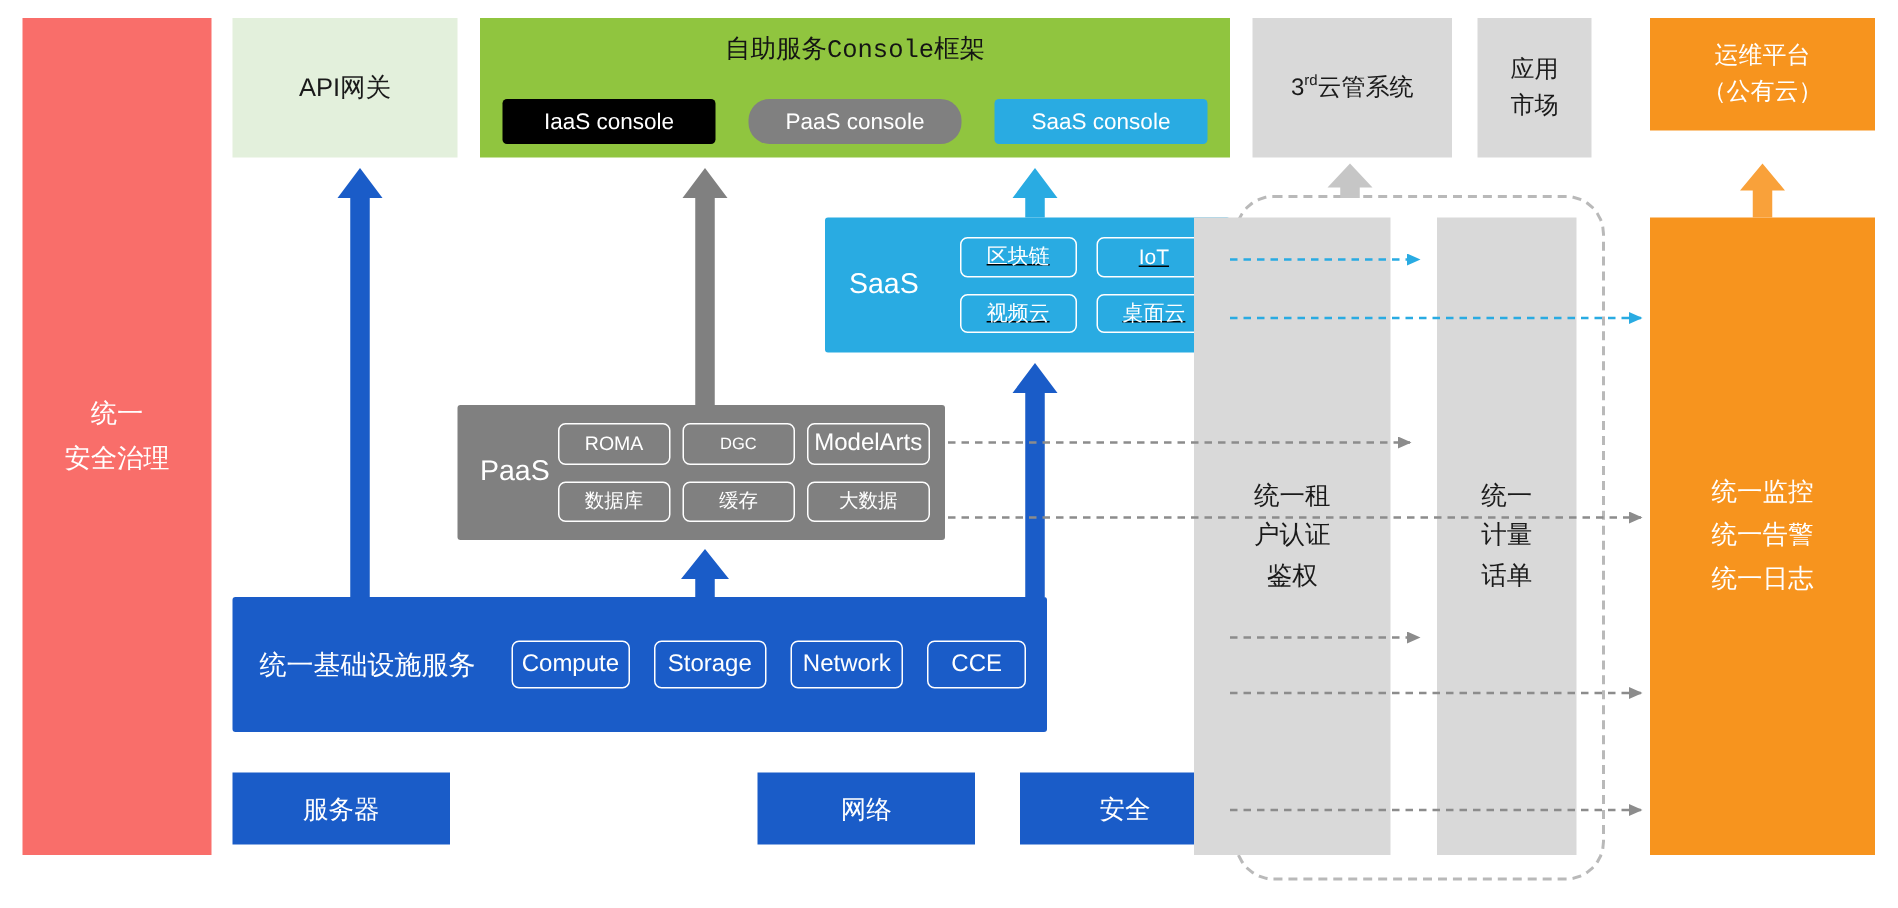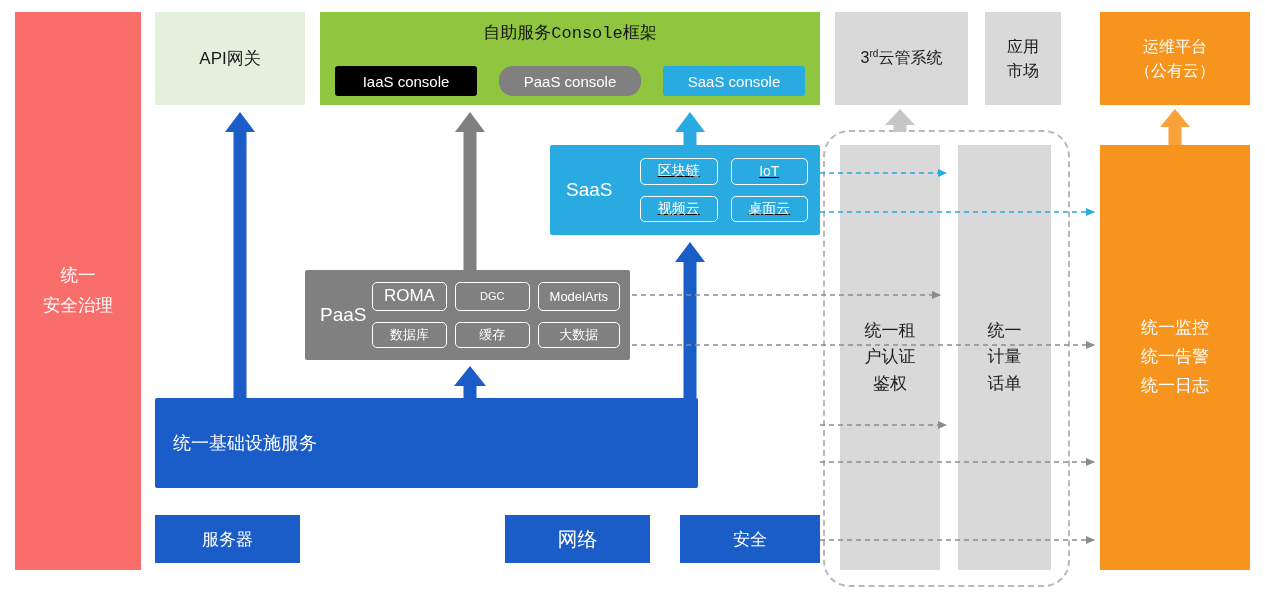--- a/index.html
+++ b/index.html
@@ -40,64 +40,70 @@
     <span>
       <span>3</span><sup style="font-size:10px;">rd</sup><span>云管系统</span>
     </span>
   </div>
 
   <div class="abs fc pre" style="left:985px; top:12px; width:76px; height:93px; background:#D9D9D9; color:#1a1a1a; font-size:16px; line-height:1.5;">
     <span class="pre">应用
 市场</span>
   </div>
 
-  <div class="abs fc pre" style="left:1100px; top:12px; width:150px; height:93px; background:#F7941E; color:#fff; font-size:16px; line-height:1.5;">
+  <div class="abs fc pre" style="left:1100px; top:12px; width:150px; height:75px; background:#F7941E; color:#fff; font-size:16px; line-height:1.5;">
     <span class="pre">运维平台
 （公有云）</span>
   </div>
 
   <div class="abs" style="left:550px; top:145px; width:270px; height:90px; background:#29ABE2; border-radius:2px;">
     <div class="abs" style="left:16px; top:0; height:100%; display:flex; align-items:center; color:#fff; font-size:19px;">SaaS</div>
     <div class="abs" style="left:90px; top:13px; width:168px; height:64px; display:grid; grid-template-columns:1fr 1fr; gap:11px 13px;text-decoration:underline;">
       <div class="chip" style="font-size:14px;">区块链</div>
       <div class="chip" style="font-size:14px;">IoT</div>
       <div class="chip" style="font-size:14px;">视频云</div>
       <div class="chip" style="font-size:14px;">桌面云</div>
     </div>
   </div>
 
   <div class="abs" style="left:305px; top:270px; width:325px; height:90px; background:#808080; border-radius:2px;">
     <div class="abs" style="left:15px; top:0; height:100%; display:flex; align-items:center; color:#fff; font-size:19px;">PaaS</div>
     <div class="abs" style="left:67px; top:12px; width:248px; height:66px; display:grid; grid-template-columns:1fr 1fr 1.1fr; gap:11px 8px;">
-      <div class="chip" style="font-size:17px;">ROMA</div>
+      <div class="chip" style="font-size:13px;">ROMA</div>
       <div class="chip" style="font-size:11px;">DGC</div>
-      <div class="chip" style="font-size:13px;">ModelArts</div>
+      <div class="chip" style="font-size:16px;">ModelArts</div>
       <div class="chip" style="font-size:13px;">数据库</div>
       <div class="chip" style="font-size:13px;">缓存</div>
       <div class="chip" style="font-size:13px;">大数据</div>
     </div>
   </div>
 
   <div class="abs" style="left:155px; top:398px; width:543px; height:90px; background:#1A5CC8; border-radius:2px;">
     <div class="abs" style="left:18px; top:0; height:100%; display:flex; align-items:center; color:#fff; font-size:18px;">统一基础设施服务</div>
+    <div class="abs" style="left:186px; right:14px; top:29px; height:32px; display:flex; gap:16px;">
+      <div class="chip" style="flex:1.2; font-size:16px;">Compute</div>
+      <div class="chip" style="flex:1.15; font-size:16px;">Storage</div>
+      <div class="chip" style="flex:1.15; font-size:16px;">Network</div>
+      <div class="chip" style="flex:1; font-size:16px;">CCE</div>
+    </div>
   </div>
 
   <div class="abs fc" style="left:155px; top:515px; width:145px; height:48px; background:#1A5CC8; color:#fff; font-size:17px;">
     <span>服务器</span>
   </div>
-  <div class="abs fc" style="left:505px; top:515px; width:145px; height:48px; background:#1A5CC8; color:#fff; font-size:20px;">
+  <div class="abs fc" style="left:505px; top:515px; width:145px; height:48px; background:#1A5CC8; color:#fff; font-size:17px;">
     <span>网络</span>
   </div>
   <div class="abs fc" style="left:680px; top:515px; width:140px; height:48px; background:#1A5CC8; color:#fff; font-size:17px;">
     <span>安全</span>
   </div>
 
   <div class="abs" style="left:823px; top:130px; width:247px; height:457px; border:2px dashed #B9B9B9; border-radius:26px;"></div>
 
-  <div class="abs fc pre pillar" style="left:840px; top:145px; width:100px; height:425px; background:#D9D9D9;">
+  <div class="abs fc pre pillar" style="left:796px; top:145px; width:131px; height:425px; background:#D9D9D9;">
     <span class="pre">统一租
 户认证
 鉴权</span>
   </div>
   <div class="abs fc pre pillar" style="left:958px; top:145px; width:93px; height:425px; background:#D9D9D9;">
     <span class="pre">统一
 计量
 话单</span>
   </div>
   <div class="abs fc pre" style="left:1100px; top:145px; width:150px; height:425px; background:#F7941E; color:#fff; font-size:17px; line-height:1.7;">

